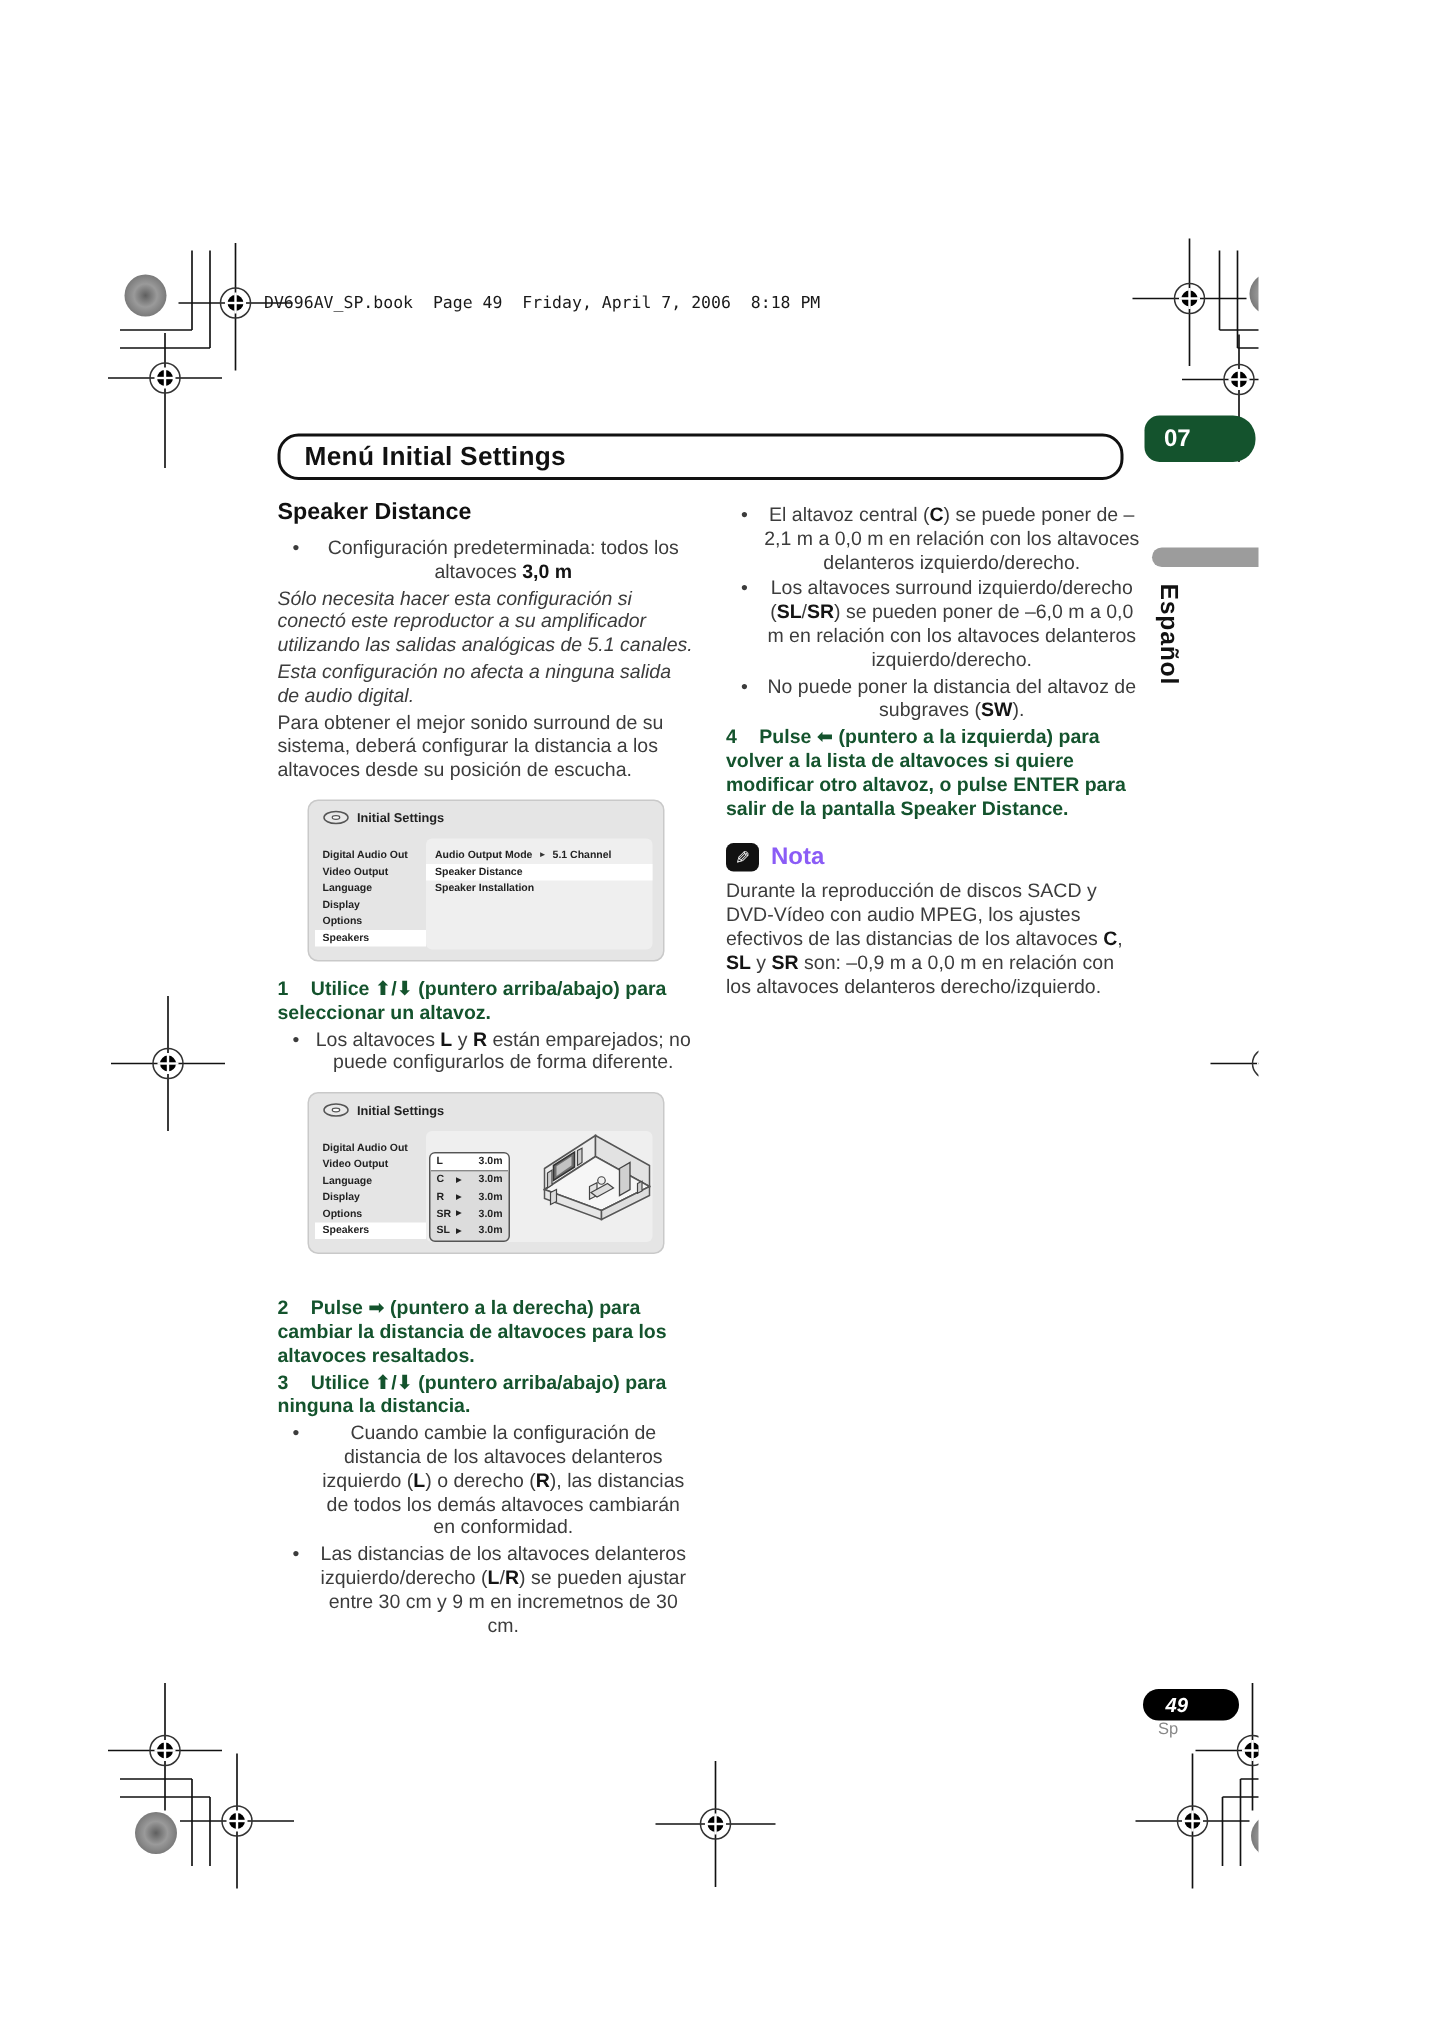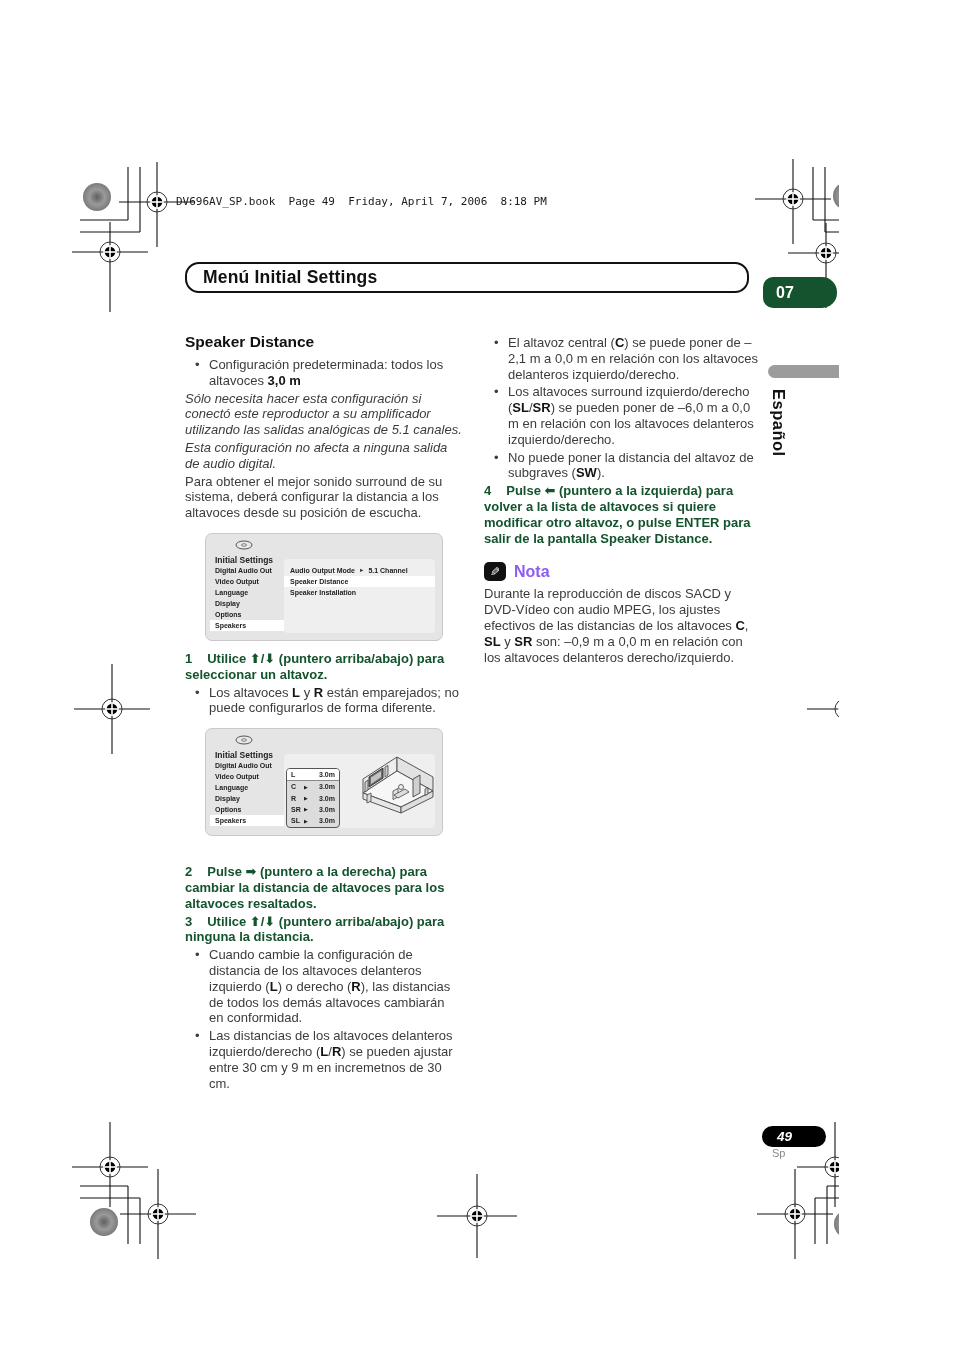--- a/index.html
+++ b/index.html
@@ -8,44 +8,44 @@
   .marks{position:absolute;left:0;top:0;pointer-events:none;}
   .marks .trim{stroke:#111;stroke-width:1.1;fill:none;}
   .reg line{stroke:#111;stroke-width:1.1;}
   .reg .regw{stroke:#fff;stroke-width:1.6;}
   .reg .regc{fill:none;stroke:#333;stroke-width:1;}
   .reg .regd{fill:#000;stroke:none;}
 
   .printline{position:absolute;left:176px;top:161px;font-family:"DejaVu Sans Mono",monospace;
              font-size:11px;color:#1a1a1a;white-space:pre;}
 
-  .chapter-title-box{position:absolute;left:185px;top:228px;width:544px;height:27px;
+  .chapter-title-box{position:absolute;left:185px;top:255px;width:544px;height:27px;
       border:2px solid #111;border-radius:14px;display:flex;align-items:center;
       padding-left:16px;background:#fff;}
   .chapter-title-box span{font-weight:bold;font-size:17.5px;color:#111;letter-spacing:.2px;}
   .chapter-badge{position:absolute;left:763px;top:243px;width:74px;height:31px;background:#14532d;
       border-radius:10px 15px 15px 10px;color:#fff;font-weight:bold;font-size:16px;
       display:flex;align-items:center;padding-left:13px;box-sizing:border-box;}
 
   .col{position:absolute;width:277px;}
   .col-left{left:185px;top:299px;}
   .col-right{left:484px;top:301px;}
   h2{margin:0 0 6px;font-size:15.5px;line-height:18px;color:#111;font-weight:bold;}
   p{margin:0 0 3px;font-size:13px;line-height:15.8px;}
   .it{font-style:italic;margin-bottom:2px;}
-  .bullet{position:relative;padding-left:24px;margin:0 0 2px;font-size:13px;line-height:15.8px;}
+  .bullet{position:relative;padding-left:24px;margin:0 0 2px;font-size:13px;line-height:15.8px;text-align:center;}
   .bullet::before{content:"•";position:absolute;left:10px;color:#3c3c3c;}
   .b{font-weight:bold;color:#141414;}
   .step{font-weight:bold;color:#14532d;margin:2px 0 2px;}
   .step .num{margin-right:15px;}
 
   .shot{position:relative;width:236px;height:106px;margin:12px 0 10px 20px;background:#e5e5e5;
         border:1px solid #c9c9c9;border-radius:7px;font-weight:bold;color:#222;}
   .shot2{margin-bottom:28px;}
-  .shot-title{position:absolute;left:9px;top:6px;display:flex;gap:5px;align-items:center;font-size:8.5px;flex-direction:column;}
+  .shot-title{position:absolute;left:9px;top:6px;display:flex;gap:5px;align-items:center;font-size:8.5px;}
   .panel{position:absolute;left:78px;top:25px;width:151px;height:74px;background:#efefef;border-radius:4px;}
   .nav{position:absolute;left:4px;top:31px;width:74px;font-size:7px;}
   .nav-item{height:11px;line-height:11px;padding-left:5px;white-space:nowrap;}
   .nav-item.sel{background:#fff;}
   .m1rows{position:absolute;left:78px;top:31px;width:151px;font-size:7px;}
   .m1row{height:11px;line-height:11px;padding-left:6px;white-space:nowrap;}
   .m1row.hl{background:#fff;}
   .marrow{font-size:5.5px;margin:0 4px;color:#333;vertical-align:1px;}
   .spkbox{position:absolute;left:80px;top:39px;width:52px;height:58px;background:#dcdcdc;
           border:1.5px solid #555;border-radius:4px;overflow:hidden;font-size:7px;box-sizing:content-box;}

